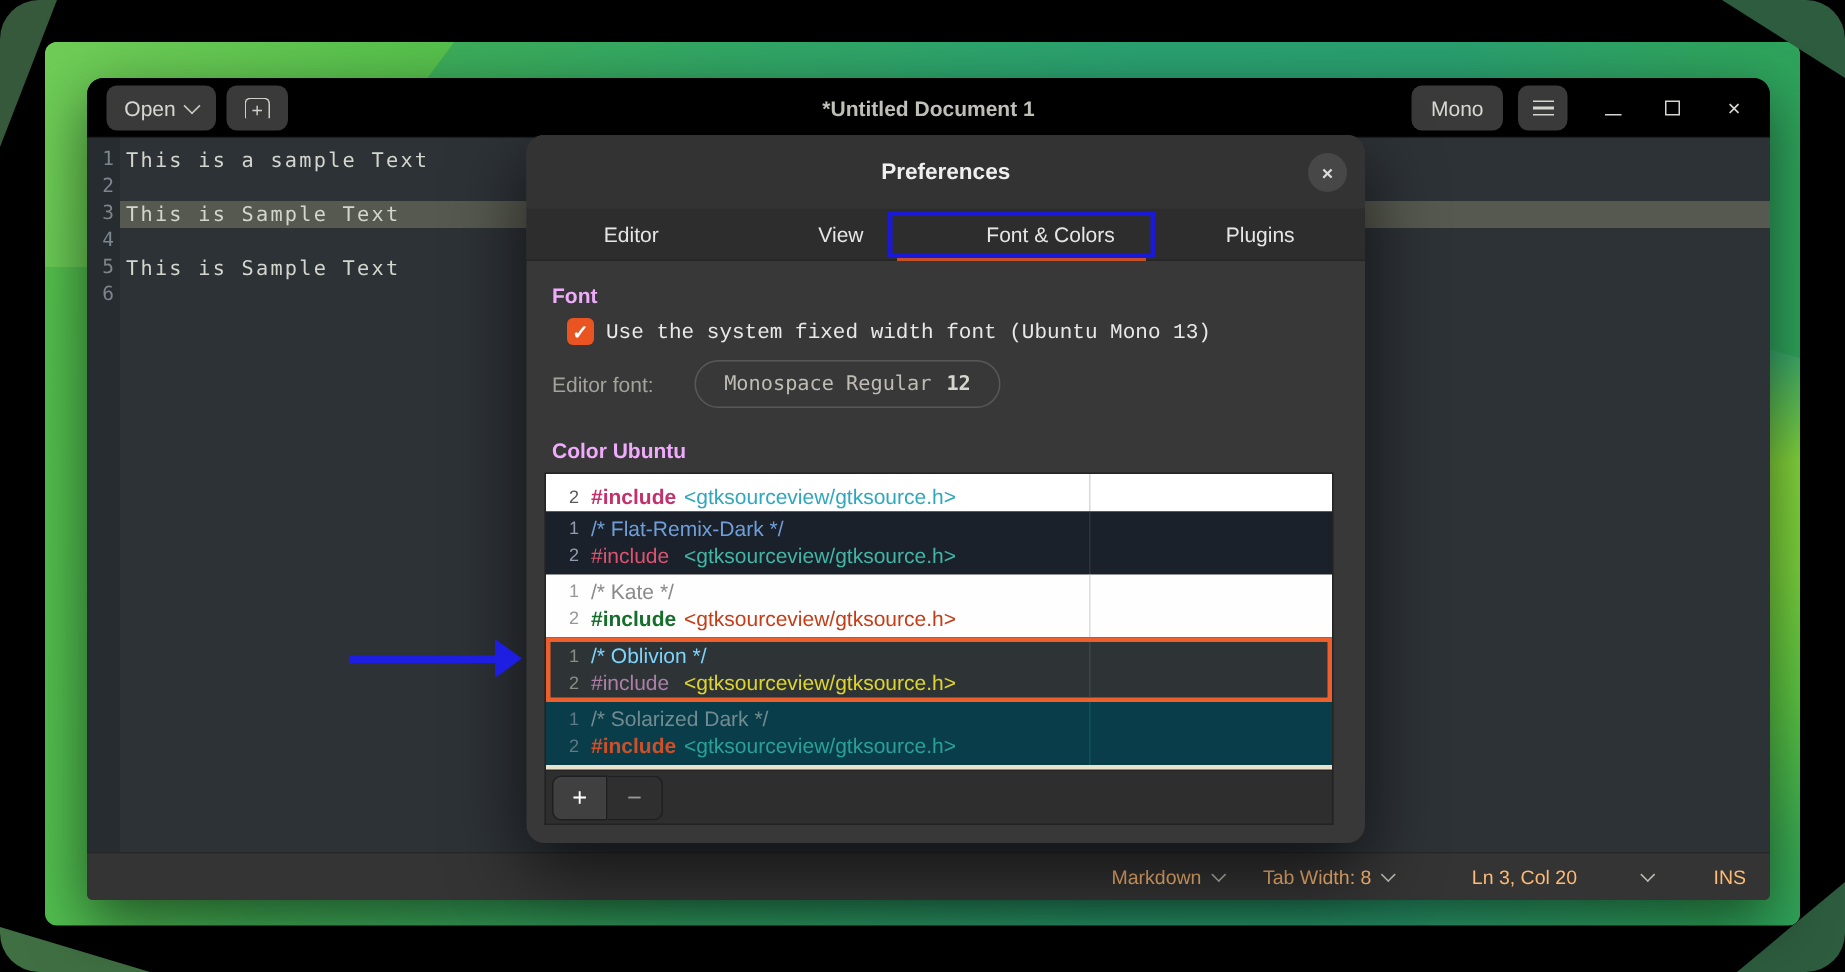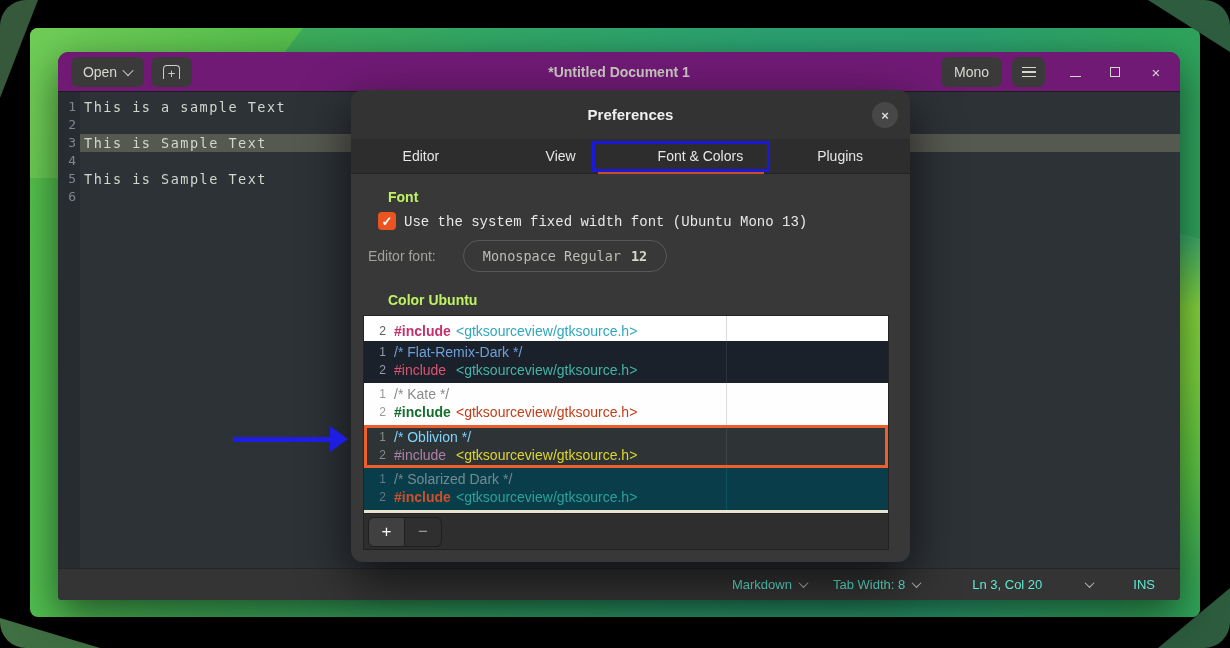--- a/index.html
+++ b/index.html
@@ -16,21 +16,21 @@
     background:linear-gradient(178deg,#2ba073 0%,#83d43b 22%,#79d03c 40%,#5cc542 62%,#3cad52 85%,#2ea35a 100%);
     clip-path:polygon(100% 4%,30% 0,0 26%,0 100%,100% 100%);}
   .leaf{position:absolute;}
   .leaf-tl{left:0;top:0;width:38px;height:98px;background:#35593a;clip-path:polygon(0 0,100% 0,0 100%);}
   .leaf-tr{left:1148px;top:0;width:82px;height:52px;background:#2d5c3e;clip-path:polygon(0 0,100% 0,100% 100%);}
   .leaf-bl{left:0;top:598px;width:100px;height:50px;background:#3f6f42;clip-path:polygon(0 40%,100% 100%,0 100%);}
   .leaf-br{left:1150px;top:588px;width:80px;height:60px;background:#2d5c3e;clip-path:polygon(100% 0,100% 100%,10% 100%);}
   
   #win{position:absolute;left:58px;top:52px;width:1122px;height:548px;border-radius:11px 11px 4px 4px;
        background:#2d3237;box-shadow:0 14px 40px rgba(0,0,0,.55);}
-  #headerbar{position:absolute;left:0;top:0;width:100%;height:40px;background:#701a75;
+  #headerbar{position:absolute;left:0;top:0;width:100%;height:40px;background:#000000;
        border-bottom:1px solid #1d1d1d;border-radius:11px 11px 0 0;}
   .hbtn{position:absolute;top:5px;height:30px;background:#3a3a3a;border-radius:7px;color:#d8d8d2;
         font-size:14px;display:flex;align-items:center;justify-content:center;gap:7px;}
   #open-btn{left:13px;width:73px;}
   #newtab-btn{left:93px;width:41px;}
   .chev{width:8px;height:8px;border-right:1.6px solid #cfcfc9;border-bottom:1.6px solid #cfcfc9;
         transform:rotate(45deg) translate(-1px,-1px);display:inline-block;}
   .newtab-glyph{width:17px;height:14px;border:1.6px solid #cfcfc9;border-bottom:none;border-radius:4px 4px 0 0;
         display:flex;align-items:center;justify-content:center;font-size:13px;color:#cfcfc9;line-height:1;padding-top:1px;}
   #win-title{position:absolute;left:0;right:0;top:0;height:40px;display:flex;align-items:center;justify-content:center;
@@ -47,37 +47,37 @@
   #editor{position:absolute;left:0;top:40px;width:100%;height:476px;background:#2d3237;overflow:hidden;}
   #gutter{position:absolute;left:0;top:0;width:22px;height:100%;background:#272c31;}
   .lnum{position:absolute;right:4px;width:18px;text-align:right;font-family:"DejaVu Sans Mono",monospace;
         font-size:13px;color:#7d868d;line-height:18px;}
   #curline{position:absolute;left:22px;right:0;top:42px;height:18px;background:#56594f;}
   .eline{position:absolute;left:26px;font-family:"DejaVu Sans Mono",monospace;font-size:13.5px;color:#d2d6cd;
         line-height:18px;white-space:pre;letter-spacing:1.5px;}
   
   #statusbar{position:absolute;left:0;bottom:0;width:100%;height:32px;background:#343434;border-top:1px solid #272727;
         border-radius:0 0 4px 4px;display:flex;align-items:center;justify-content:flex-end;
-        color:#5eead4;font-size:13px;padding-right:25px;}
+        color:#fdba74;font-size:13px;padding-right:16px;}
   .sb-item{display:flex;align-items:center;gap:8px;}
   .sb-chev{width:7px;height:7px;border-right:1.4px solid #bdbdb7;border-bottom:1.4px solid #bdbdb7;
         transform:rotate(45deg) translate(-1px,-1px);}
   
   #dialog{position:absolute;left:351px;top:90px;width:559px;height:472px;background:#383838;border-radius:12px;
         box-shadow:0 18px 50px rgba(0,0,0,.65);z-index:10;}
   #dlg-header{position:absolute;left:0;top:0;width:100%;height:49px;background:#333333;border-radius:12px 12px 0 0;
         display:flex;align-items:center;justify-content:center;color:#efefef;font-weight:bold;font-size:15px;}
   #dlg-close{position:absolute;right:12px;top:12px;width:26px;height:26px;border-radius:50%;background:#474747;
         color:#dcdcdc;display:flex;align-items:center;justify-content:center;font-size:13px;}
   #tabbar{position:absolute;left:0;top:49px;width:100%;height:35px;background:#2d2d2d;display:flex;
         border-bottom:1px solid #252525;}
   .tab{flex:1;display:flex;align-items:center;justify-content:center;color:#e6e6e6;font-size:14px;}
   #tab-underline{position:absolute;left:247px;top:82px;width:166px;height:2px;background:#c64f2a;}
   #tab-annot{position:absolute;left:241px;top:51px;width:178px;height:31px;border:3px solid #1a19d8;z-index:6;}
-  .heading{position:absolute;color:#bef264;font-weight:bold;font-size:14px;margin-left:20px;}
+  .heading{position:absolute;color:#f0abfc;font-weight:bold;font-size:14px;}
   #font-heading{left:17px;top:99px;}
   #scheme-heading{left:17px;top:202px;}
   #chk{position:absolute;left:27px;top:122px;width:18px;height:18px;background:#e95420;border-radius:4px;
         color:#fff;font-size:13px;font-weight:bold;display:flex;align-items:center;justify-content:center;}
   #chk-label{position:absolute;left:53px;top:124px;color:#e8e8e8;font-size:14px;font-family:Liberation Mono, monospace;}
   #efont-label{position:absolute;left:17px;top:158px;color:#a3a39b;font-size:14px;}
   #efont-btn{position:absolute;left:112px;top:150px;width:204px;height:32px;border:1px solid #585858;border-radius:16px;
         display:flex;align-items:center;justify-content:center;gap:10px;
         font-family:"DejaVu Sans Mono",monospace;font-size:13.5px;color:#bdbdb5;}
   #efont-size{font-weight:bold;color:#d6d6ce;}

